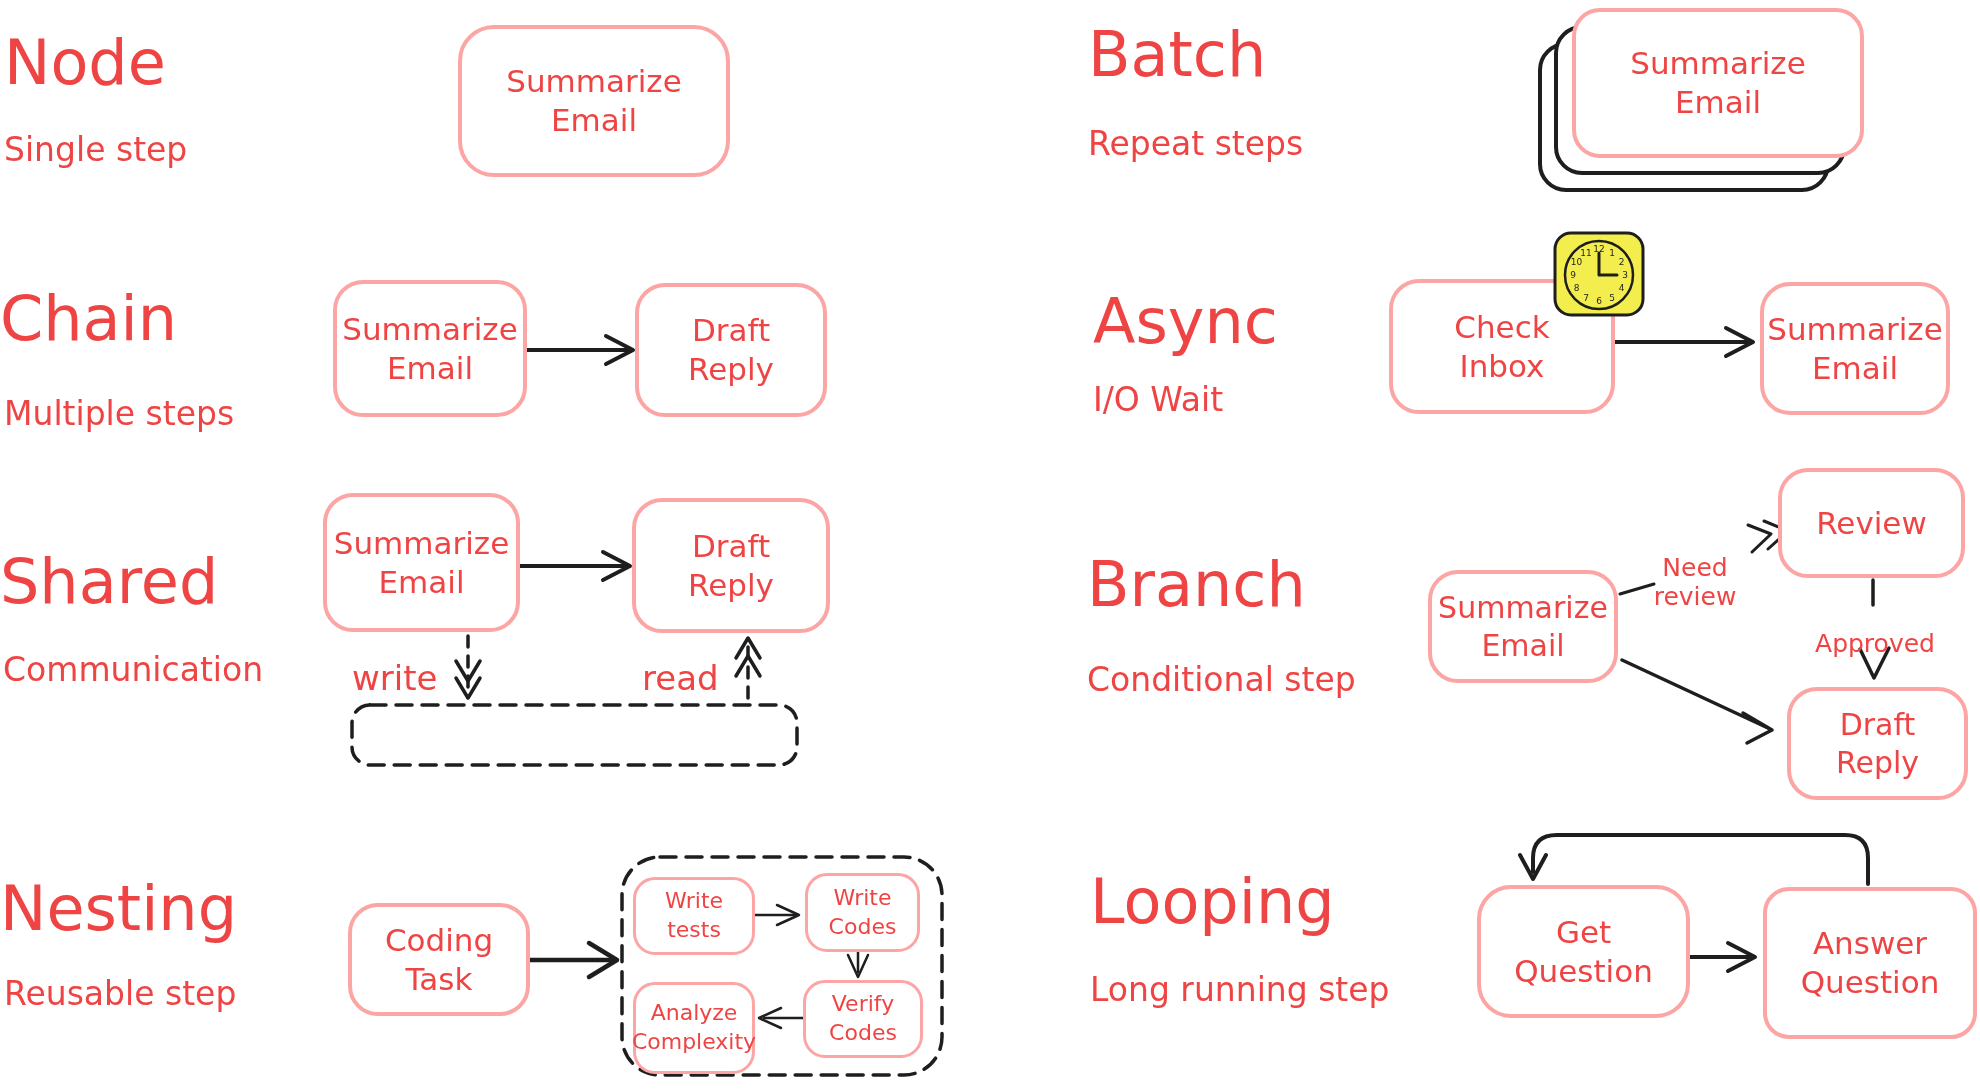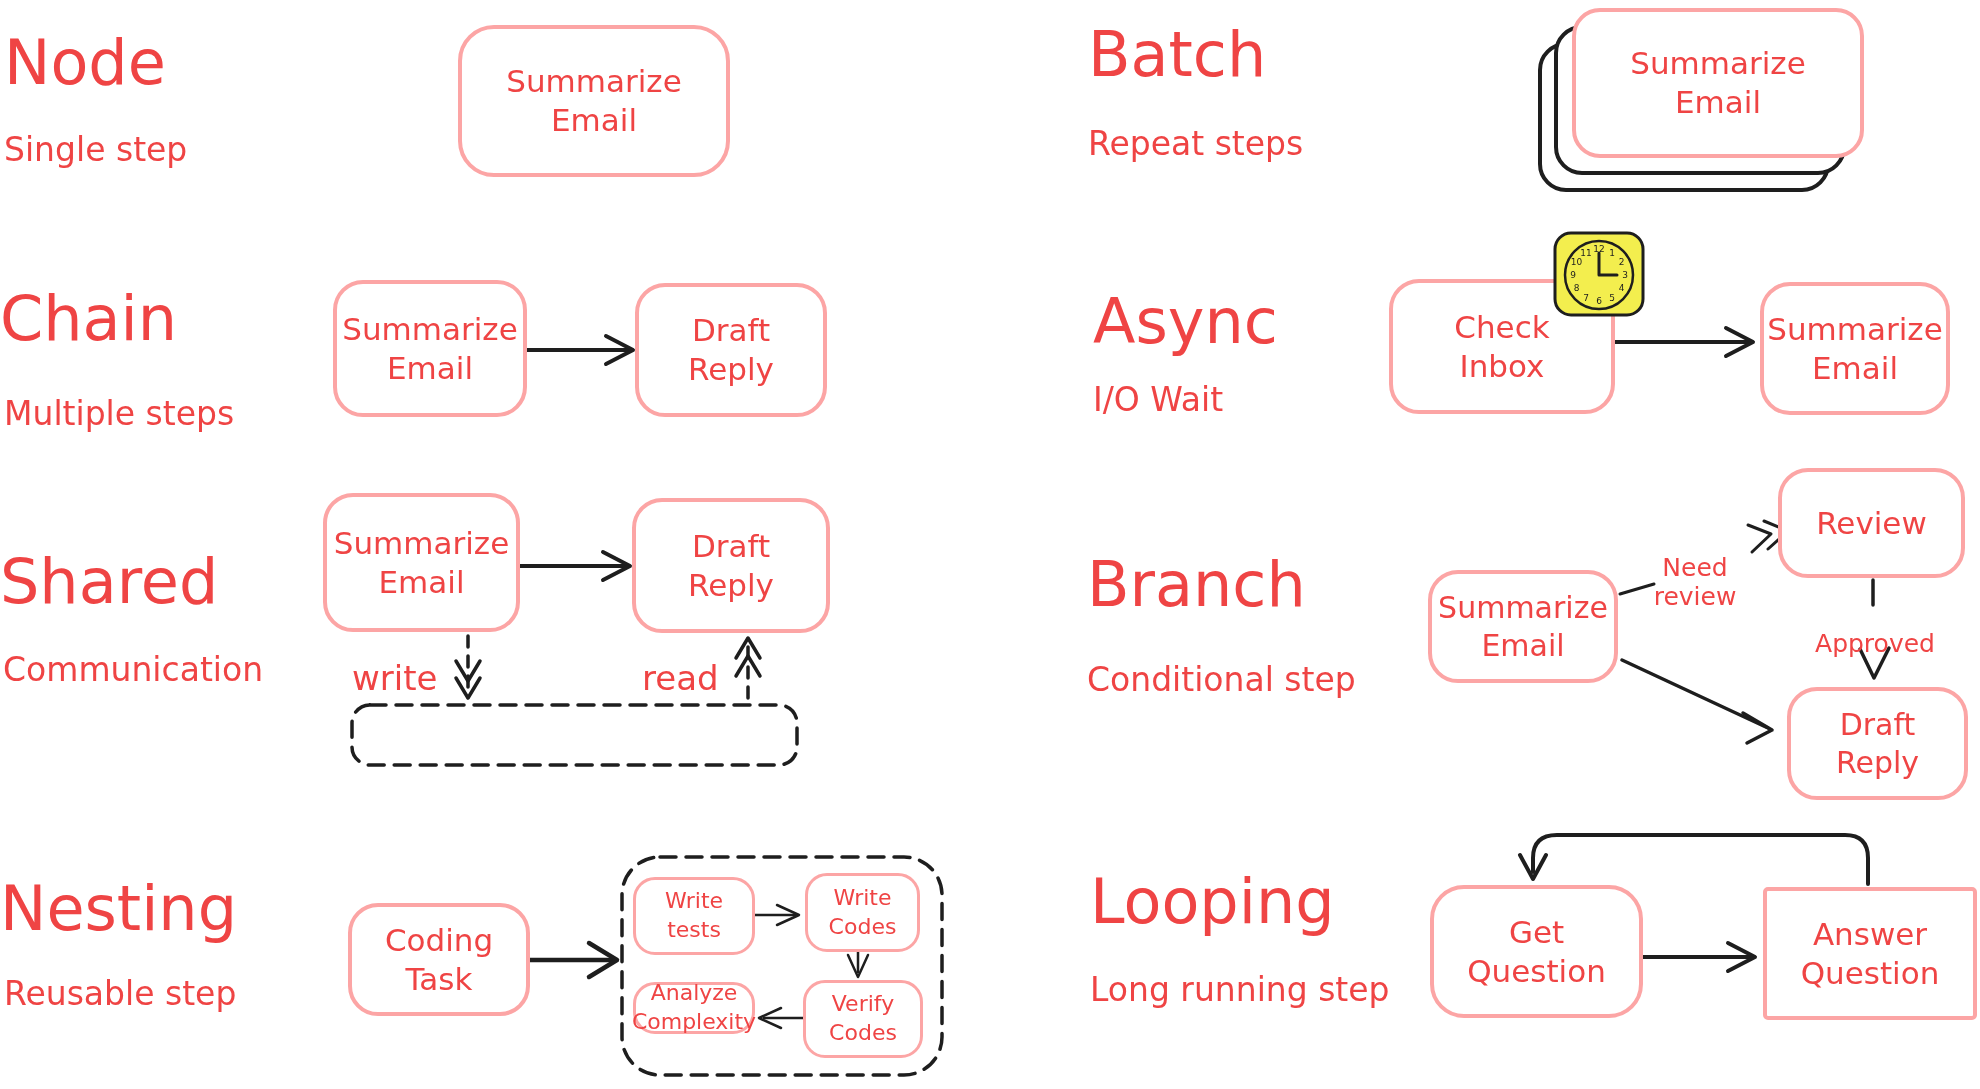--- a/index.html
+++ b/index.html
@@ -112,21 +112,21 @@
   <div class="title" style="left:0px;top:872px">Nesting</div>
   <div class="sub" style="left:4px;top:974px">Reusable step</div>
   <div class="box bold" style="left:348px;top:903px;width:182px;height:113px">Coding
 Task</div>
   <div class="box small" style="left:633px;top:877px;width:122px;height:78px">Write
 tests</div>
   <div class="box small" style="left:805px;top:873px;width:115px;height:79px">Write
 Codes</div>
   <div class="box small" style="left:803px;top:980px;width:120px;height:78px">Verify
 Codes</div>
-  <div class="box small" style="left:633px;top:982px;width:122px;height:52px">Analyze
+  <div class="box small" style="left:633px;top:982px;width:122px;height:92px">Analyze
 Complexity</div>
 
   <div class="title" style="left:1088px;top:18px">Batch</div>
   <div class="sub" style="left:1088px;top:124px">Repeat steps</div>
   <div class="stack" style="left:1538px;top:42px;width:292px;height:150px"></div>
   <div class="stack" style="left:1554px;top:25px;width:292px;height:150px"></div>
   <div class="box" style="left:1572px;top:8px;width:292px;height:150px;border-radius:28px">Summarize
 Email</div>
 
   <div class="title" style="left:1093px;top:285px">Async</div>
@@ -162,18 +162,18 @@
 Email</div>
   <div class="box" style="left:1778px;top:468px;width:187px;height:110px">Review</div>
   <div class="box" style="left:1787px;top:687px;width:181px;height:113px;font-size:30px">Draft
 Reply</div>
   <div class="lbl tiny" style="left:1650px;top:538px;width:90px">Need
 review</div>
   <div class="lbl tiny" style="left:1815px;top:614px;width:120px">Approved</div>
 
   <div class="title" style="left:1090px;top:865px">Looping</div>
   <div class="sub" style="left:1090px;top:970px">Long running step</div>
-  <div class="box" style="left:1430px;top:885px;width:213px;height:133px;border-radius:34px">Get
+  <div class="box" style="left:1477px;top:885px;width:213px;height:133px;border-radius:34px">Get
 Question</div>
-  <div class="box" style="left:1763px;top:887px;width:214px;height:133px;border-radius:5px">Answer
+  <div class="box" style="left:1763px;top:887px;width:214px;height:152px;border-radius:26px">Answer
 Question</div>
 
 </div>
 
 </body></html>

